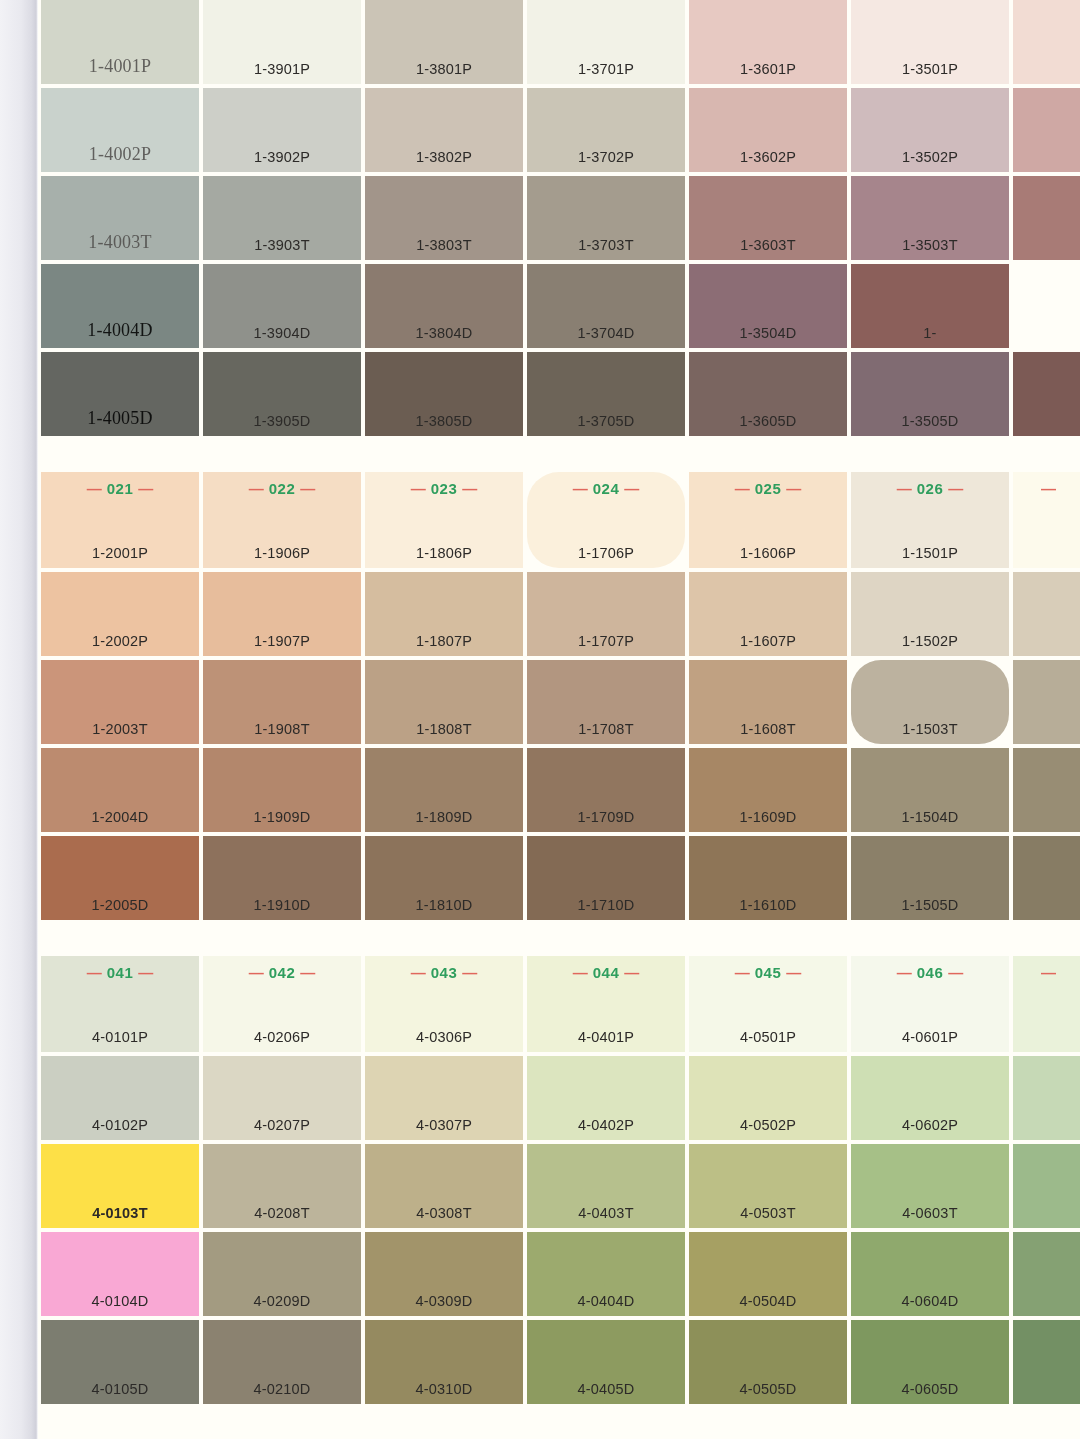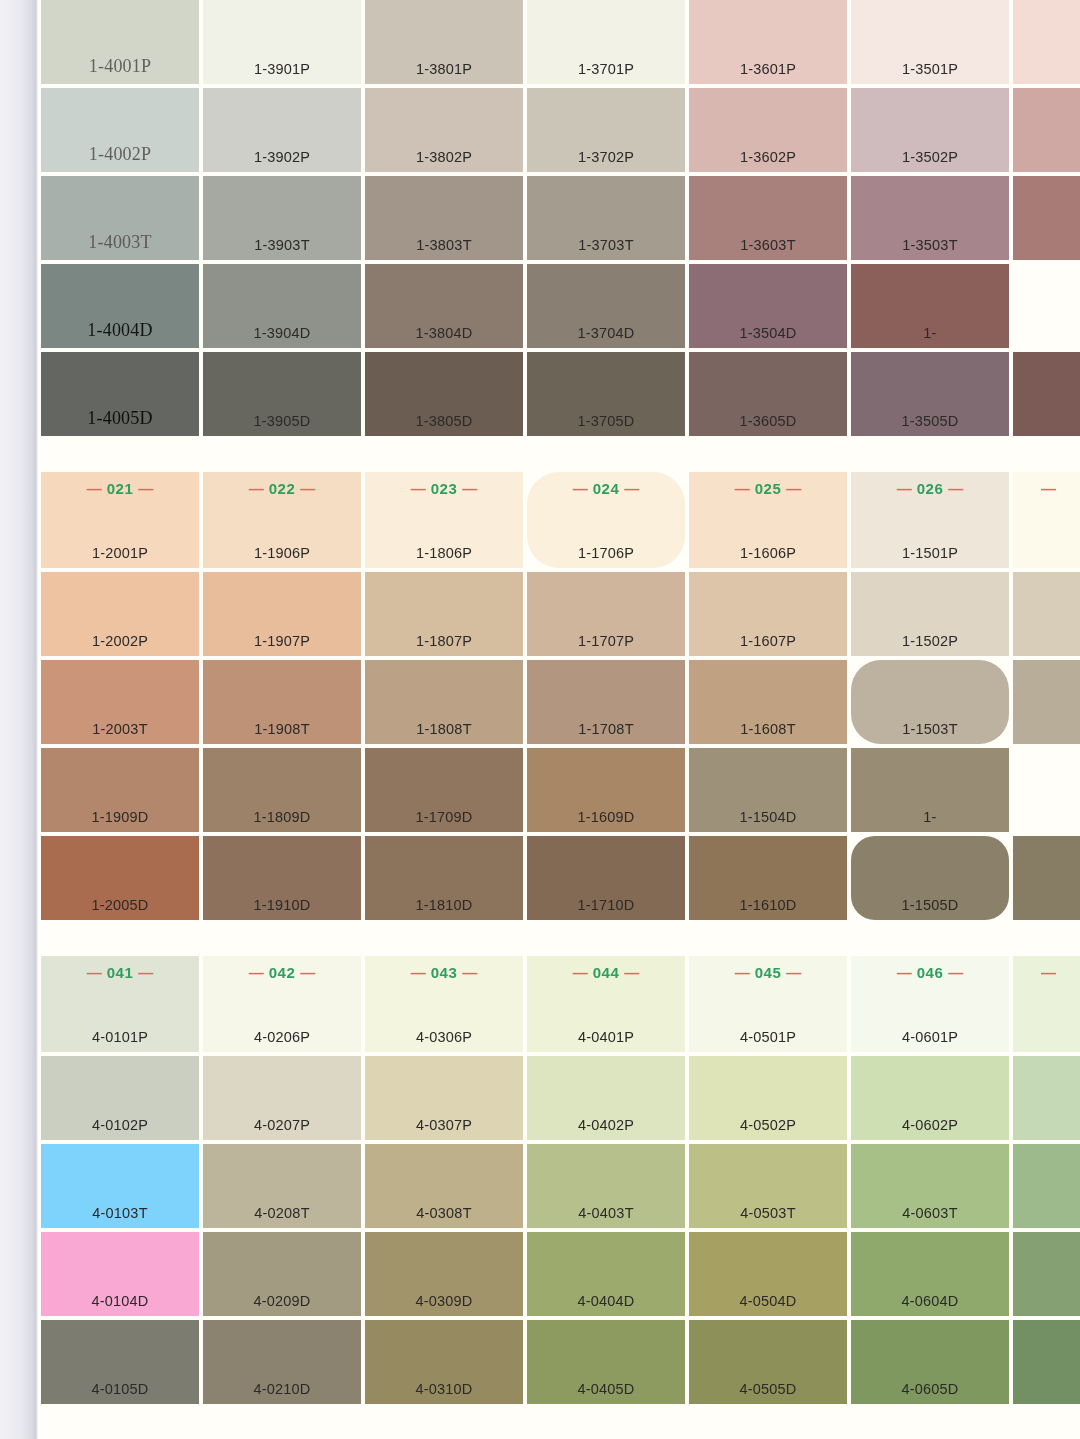--- a/index.html
+++ b/index.html
@@ -290,20 +290,23 @@
             <div class="code">1-1608T</div>
           </div>
           <div class="cell" style="background: rgb(188, 178, 159); border-radius: 30px;">
             <div class="code">1-1503T</div>
           </div>
           <div class="cell" style="background: rgb(183, 173, 152);">
             <div class="code">1-</div>
           </div>
         </div>
         <div class="row">
+          <div class="cell" style="background: rgb(188, 139, 111);">
+            <div class="code">1-2004D</div>
+          </div>
           <div class="cell" style="background: rgb(179, 135, 108);">
             <div class="code">1-1909D</div>
           </div>
           <div class="cell" style="background: rgb(156, 130, 104);">
             <div class="code">1-1809D</div>
           </div>
           <div class="cell" style="background: rgb(145, 118, 95);">
             <div class="code">1-1709D</div>
           </div>
           <div class="cell" style="background: rgb(167, 135, 101);">
@@ -325,21 +328,21 @@
           </div>
           <div class="cell" style="background: rgb(140, 115, 91);">
             <div class="code">1-1810D</div>
           </div>
           <div class="cell" style="background: rgb(131, 106, 84);">
             <div class="code">1-1710D</div>
           </div>
           <div class="cell" style="background: rgb(142, 117, 87);">
             <div class="code">1-1610D</div>
           </div>
-          <div class="cell" style="background: rgb(139, 128, 105); border-radius: 24px;">
+          <div class="cell" style="background: rgb(139, 128, 105);">
             <div class="code">1-1505D</div>
           </div>
           <div class="cell" style="background: rgb(135, 124, 100);">
             <div class="code">1-</div>
           </div>
         </div>
       </div>
       <div class="group-gap"></div>
       <div class="group">
         <div class="row first">
@@ -389,21 +392,21 @@
             <div class="code">4-0502P</div>
           </div>
           <div class="cell" style="background: rgb(206, 223, 180);">
             <div class="code">4-0602P</div>
           </div>
           <div class="cell" style="background: rgb(198, 217, 182);">
             <div class="code">4-</div>
           </div>
         </div>
         <div class="row">
-          <div class="cell" style="background: #7dd3fc;">
+          <div class="cell" style="background: #fde047; font-weight: bold;">
             <div class="code">4-0103T</div>
           </div>
           <div class="cell" style="background: rgb(188, 180, 155);">
             <div class="code">4-0208T</div>
           </div>
           <div class="cell" style="background: rgb(189, 176, 138);">
             <div class="code">4-0308T</div>
           </div>
           <div class="cell" style="background: rgb(182, 192, 141);">
             <div class="code">4-0403T</div>

